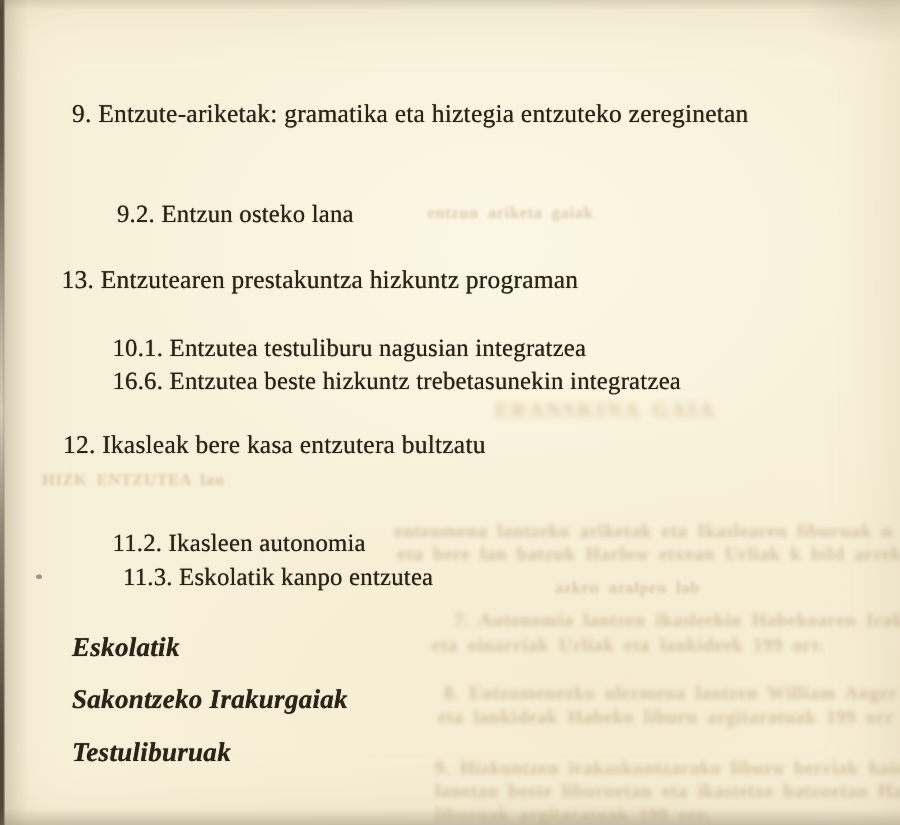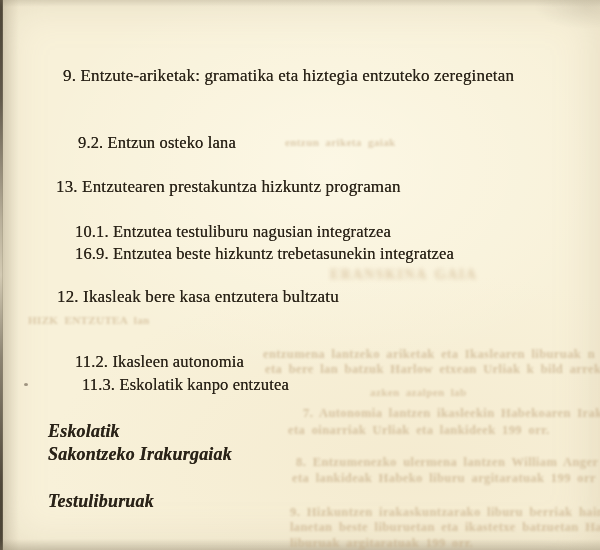--- a/index.html
+++ b/index.html
@@ -43,21 +43,21 @@
   .smudge-topright{
     position:absolute;right:0;top:0;width:90px;height:46px;
     background:radial-gradient(ellipse 70px 30px at 85% 15%, rgba(130,122,104,.18), rgba(130,122,104,0) 75%);
   }
   
   .line{
     position:absolute;white-space:nowrap;color:#2a2318;
     text-shadow:0 0 .6px rgba(42,35,24,.85);
     letter-spacing:.15px;z-index:3;
   }
-  .lvl1{font-size:17px;margin-left:15px;}
+  .lvl1{font-size:17px;}
   .lvl2{font-size:16.5px;}
   .bm{font-size:18px;font-weight:700;font-style:italic;letter-spacing:.2px;}
   
   .ghost{
     position:absolute;white-space:nowrap;z-index:1;
     color:rgba(196,170,130,.62);
     font-weight:700;font-size:12.5px;letter-spacing:.4px;word-spacing:3px;
     filter:blur(1.3px);
   }
   .ghost.small{font-size:11px;filter:blur(1.2px);color:rgba(196,170,130,.55);}
@@ -83,27 +83,27 @@
   <div class="ghost" style="left:296px;top:455px;">8. Entzumenezko ulermena lantzen William Anger Hau</div>
   <div class="ghost" style="left:292px;top:471px;">eta lankideak Habeko liburu argitaratuak 199 orr</div>
   <div class="ghost" style="left:290px;top:505px;">9. Hizkuntzen irakaskuntzarako liburu berriak hainbat</div>
   <div class="ghost" style="left:290px;top:520px;">lanetan beste liburuetan eta ikastetxe batzuetan Habe</div>
   <div class="ghost" style="left:290px;top:536px;">liburuak argitaratuak 199 orr.</div>
 
   <div class="line lvl1" style="left:48px;top:66px;">9. Entzute-ariketak: gramatika eta hiztegia entzuteko zereginetan</div>
   <div class="line lvl2" style="left:78px;top:133px;">9.2. Entzun osteko lana</div>
   <div class="line lvl1" style="left:41px;top:177px;">13. Entzutearen prestakuntza hizkuntz programan</div>
   <div class="line lvl2" style="left:75px;top:222px;">10.1. Entzutea testuliburu nagusian integratzea</div>
-  <div class="line lvl2" style="left:75px;top:244px;">16.9. Entzutea beste hizkuntz trebetasunekin integratzea</div>
+  <div class="line lvl2" style="left:75px;top:244px;">16.6. Entzutea beste hizkuntz trebetasunekin integratzea</div>
   <div class="line lvl1" style="left:42px;top:287px;">12. Ikasleak bere kasa entzutera bultzatu</div>
   <div class="line lvl2" style="left:75px;top:352px;">11.2. Ikasleen autonomia</div>
   <div class="line lvl2" style="left:82px;top:375px;">11.3. Eskolatik kanpo entzutea</div>
 
   <div class="line bm" style="left:48px;top:421px;">Eskolatik</div>
-  <div class="line bm" style="left:48px;top:444px;text-align:right;">Sakontzeko Irakurgaiak</div>
+  <div class="line bm" style="left:48px;top:456px;text-align:right;">Sakontzeko Irakurgaiak</div>
   <div class="line bm" style="left:48px;top:491px;">Testuliburuak</div>
 
   <div class="speck"></div>
   <div class="edge-left-dark"></div>
   <div class="edge-left-soft"></div>
   <div class="edge-top"></div>
   <div class="edge-bottom"></div>
   <div class="smudge-topright"></div>
 </div>
 

